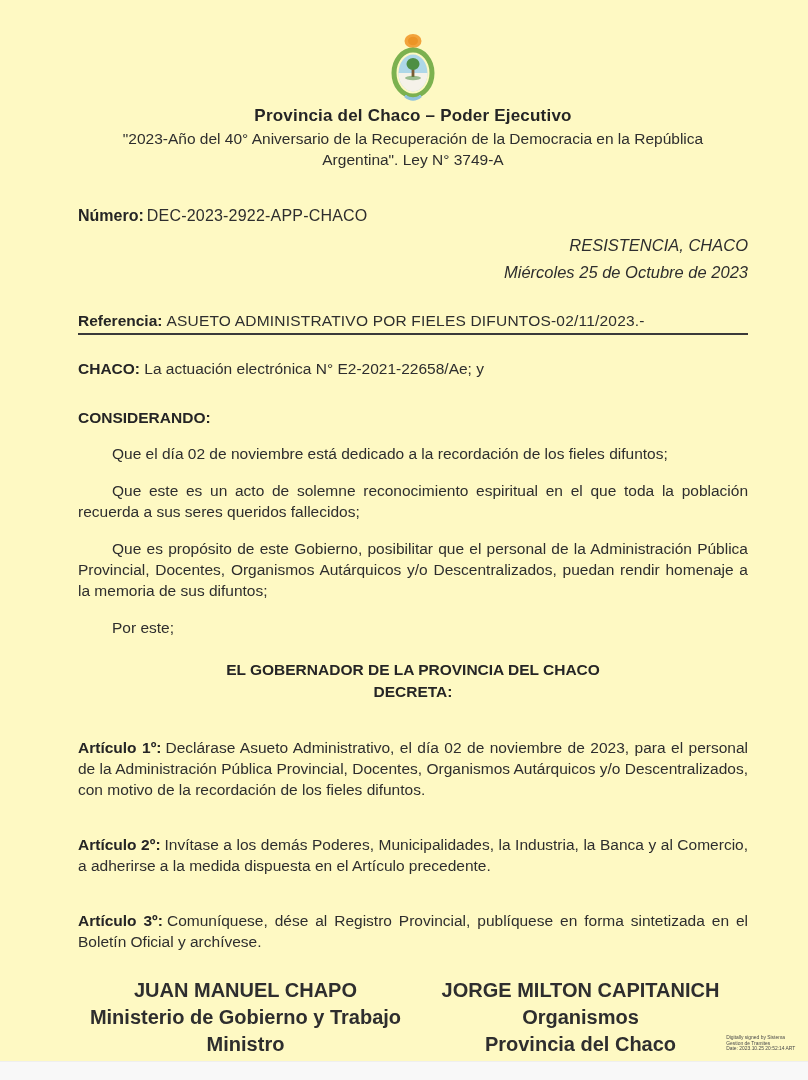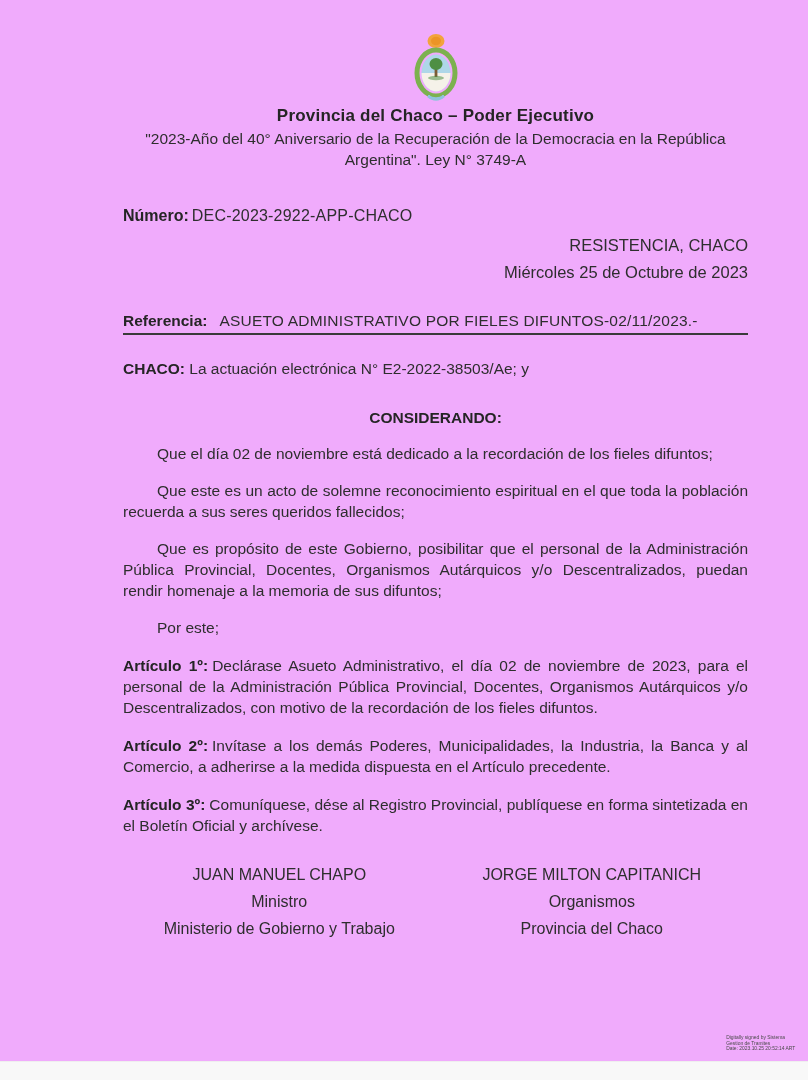--- a/index.html
+++ b/index.html
@@ -2,71 +2,70 @@
 <html><head>
 <meta charset="utf-8">
 <style>
   * { margin: 0; padding: 0; box-sizing: border-box; }
   html, body { background: #ffffff; }
   .page {
     position: relative;
     width: 808px;
     height: 1080px;
     margin: 0 auto;
-    background: #f0abfc;
+    background: #fef9c3;
     font-family: "Liberation Sans", sans-serif;
     color: #2e2e2e;
     overflow: hidden;
-    padding-left: 45px;
   }
   .content { padding: 33px 60px 0 78px; }
-  .b { font-weight: bold; color: #252525; text-align: center; }
+  .b { font-weight: bold; color: #252525; }
   .center { text-align: center; }
 
   .emblem { display: block; margin: 0 auto; width: 64px; height: 68px; }
 
   .org-title { margin-top: 5px; font-size: 17px; letter-spacing: 0.2px; }
   .year-legend {
     font-size: 15.5px;
     line-height: 21px;
     max-width: 618px;
     margin: 2px auto 0 auto;
   }
 
   .numero-row { margin-top: 37px; font-size: 16px; }
   .numero-row .val { margin-left: 3px; letter-spacing: 0.2px; }
 
-  .place-date { margin-top: 7px; text-align: right; font-size: 16.5px; line-height: 27px; }
+  .place-date { margin-top: 7px; text-align: right; font-size: 16.5px; line-height: 27px; font-style: italic; }
 
   .referencia {
     margin-top: 26px;
     font-size: 15.5px;
     border-bottom: 2px solid #3a3a3a;
     padding-bottom: 3px;
   }
-  .referencia .val { margin-left: 12px; letter-spacing: 0.2px; }
+  .referencia .val { margin-left: 4px; letter-spacing: 0.2px; }
 
   .visto { margin-top: 23px; font-size: 15.5px; line-height: 21px; }
   .considerando-label { margin-top: 30px; font-size: 15.5px; }
 
   .para {
     margin-top: 16px;
     font-size: 15.5px;
     line-height: 21px;
     text-align: justify;
   }
   .indent { text-indent: 34px; }
 
   .decree-heading { margin-top: 21px; font-size: 15.5px; line-height: 22px; }
 
-  .article { margin-top: 17px; }
+  .article { margin-top: 34px; }
   .article .lbl { margin-right: 4px; }
 
   .signatures { display: flex; margin-top: 25px; }
-  .sig-block { width: 50%; text-align: center; font-size: 16px; line-height: 27px; }
+  .sig-block { width: 50%; text-align: center; font-size: 20px; line-height: 27px; font-weight: bold; }
 
   .stamp {
     position: absolute;
     top: 1035px;
     right: 8px;
     width: 90px;
     font-size: 6px;
     line-height: 6.5px;
     color: #4a4a4a;
     transform: scale(0.82);
@@ -119,46 +118,50 @@
       <div>RESISTENCIA, CHACO</div>
       <div>Miércoles 25 de Octubre de 2023</div>
     </div>
 
     <div class="referencia">
       <span class="b">Referencia:</span><span class="val">ASUETO ADMINISTRATIVO POR FIELES DIFUNTOS-02/11/2023.-</span>
     </div>
 
     <div class="visto">
       <span class="b">CHACO:</span>
-      <span>La actuación electrónica N° E2-2022-38503/Ae; y</span>
+      <span>La actuación electrónica N° E2-2021-22658/Ae; y</span>
     </div>
 
     <div class="considerando-label b">CONSIDERANDO:</div>
 
     <p class="para indent">Que el día 02 de noviembre está dedicado a la recordación de los fieles difuntos;</p>
     <p class="para indent">Que este es un acto de solemne reconocimiento espiritual en el que toda la población recuerda a sus seres queridos fallecidos;</p>
     <p class="para indent">Que es propósito de este Gobierno, posibilitar que el personal de la Administración Pública Provincial, Docentes, Organismos Autárquicos y/o Descentralizados, puedan rendir homenaje a la memoria de sus difuntos;</p>
     <p class="para indent">Por este;</p>
 
+    <div class="decree-heading b center">
+      <div>EL GOBERNADOR DE LA PROVINCIA DEL CHACO</div>
+      <div>DECRETA:</div>
+    </div>
 
     <p class="para article">
       <span class="b lbl">Artículo 1º:</span><span>Declárase Asueto Administrativo, el día 02 de noviembre de 2023, para el personal de la Administración Pública Provincial, Docentes, Organismos Autárquicos y/o Descentralizados, con motivo de la recordación de los fieles difuntos.</span>
     </p>
     <p class="para article">
       <span class="b lbl">Artículo 2º:</span><span>Invítase a los demás Poderes, Municipalidades, la Industria, la Banca y al Comercio, a adherirse a la medida dispuesta en el Artículo precedente.</span>
     </p>
     <p class="para article">
       <span class="b lbl">Artículo 3º:</span><span>Comuníquese, dése al Registro Provincial, publíquese en forma sintetizada en el Boletín Oficial y archívese.</span>
     </p>
 
     <div class="signatures">
       <div class="sig-block">
         <div>JUAN MANUEL CHAPO</div>
+        <div>Ministerio de Gobierno y Trabajo</div>
         <div>Ministro</div>
-        <div>Ministerio de Gobierno y Trabajo</div>
       </div>
       <div class="sig-block">
         <div>JORGE MILTON CAPITANICH</div>
         <div>Organismos</div>
         <div>Provincia del Chaco</div>
       </div>
     </div>
 
   </div>
 

